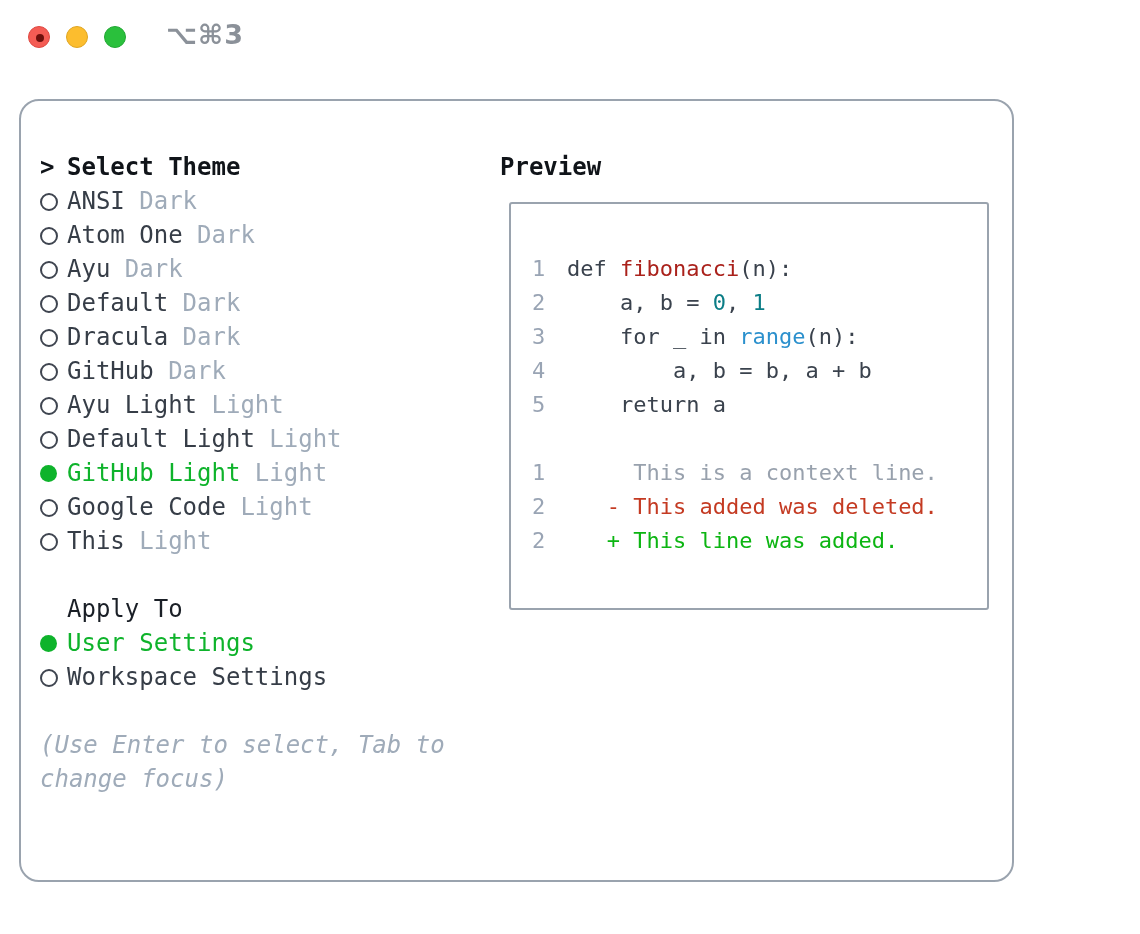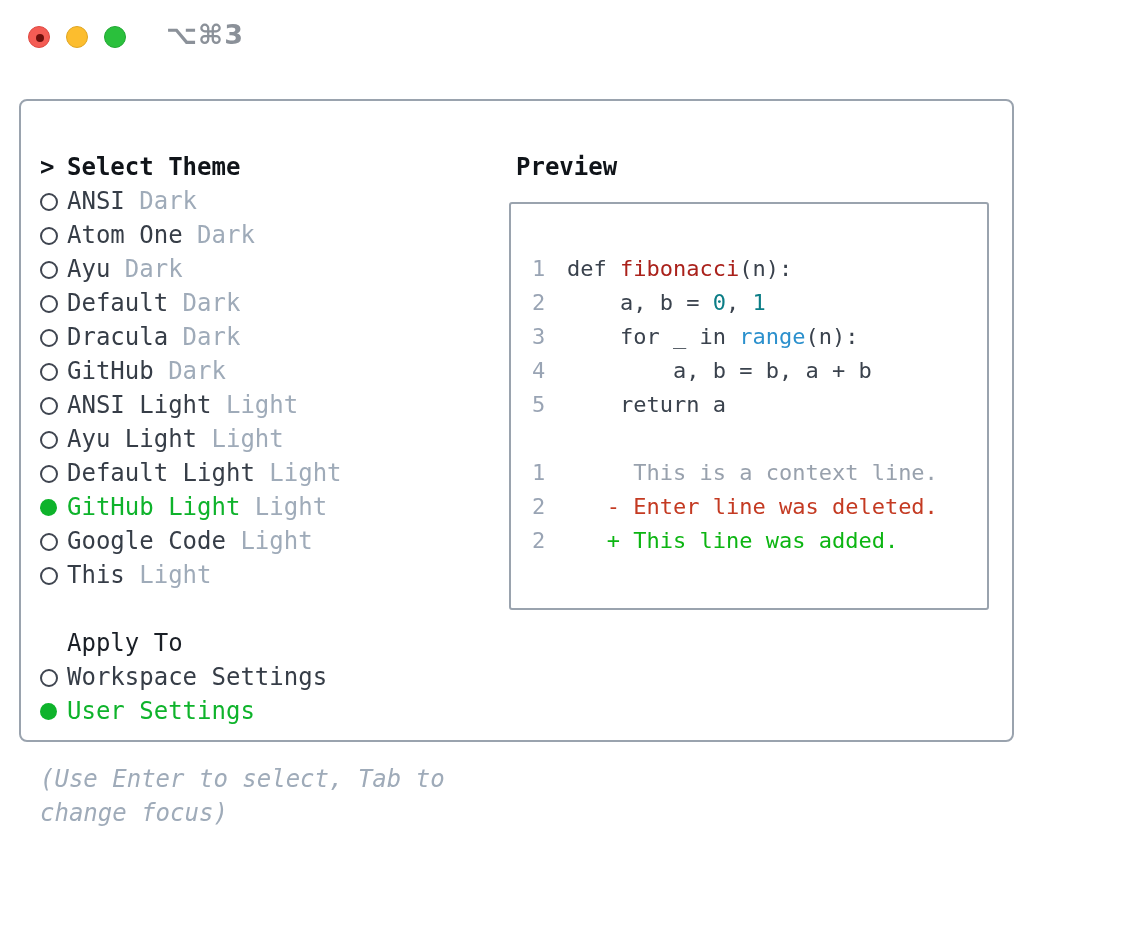--- a/index.html
+++ b/index.html
@@ -25,38 +25,38 @@
   
   .titlebar{position:absolute;left:0;top:0;width:100%;height:74px;}
   .light{position:absolute;top:26px;width:22px;height:22px;border-radius:50%;box-sizing:border-box;}
   .light.red{left:28px;background:#f45c54;border:1px solid #df4942;}
   .light.red .dot{position:absolute;left:7px;top:7px;width:8px;height:8px;border-radius:50%;background:#6e100c;}
   .light.yellow{left:66px;background:#fcbd2e;border:1px solid #e0a623;}
   .light.green{left:104px;background:#2ac03c;border:1px solid #22a834;}
   .shortcut{position:absolute;left:166px;top:19px;font-size:27px;font-weight:bold;color:var(--shortcut-gray);font-family:"DejaVu Sans","DejaVu Sans Mono",sans-serif;letter-spacing:1px;}
 
   
-  .panel{position:absolute;left:19px;top:99px;width:995px;height:643px;box-sizing:border-box;border:2px solid var(--border);border-radius:8px;background:#ffffff;}
+  .panel{position:absolute;left:19px;top:99px;width:995px;height:783px;box-sizing:border-box;border:2px solid var(--border);border-radius:20px;background:#ffffff;}
 
   
   .left{position:absolute;left:19px;top:49px;}
   .row{height:34px;line-height:34px;white-space:pre;font-size:24px;color:var(--text-dark);}
   .marker{display:inline-block;width:27px;vertical-align:top;}
   .prompt{font-weight:bold;color:var(--text-header);}
   .picker-title,.apply-title{font-weight:bold;color:var(--text-header);}
   .apply-title{font-weight:normal;color:#1a1f26;text-align:center;}
   .radio{display:inline-block;width:14px;height:14px;border-radius:50%;border:2.5px solid #3f4550;box-sizing:content-box;margin-bottom:1px;vertical-align:middle;}
   .radio.on{width:17px;height:17px;border:none;background:var(--green);}
   .tname{color:var(--text-dark);}
   .tname.sel{color:var(--green);}
   .tvariant{color:var(--text-muted);}
   .hint-row{color:var(--text-muted);font-style:italic;}
 
   
-  .preview-title{position:absolute;left:479px;top:49px;height:34px;line-height:34px;font-size:24px;font-weight:bold;color:var(--text-header);white-space:pre;margin-left:16px;}
+  .preview-title{position:absolute;left:479px;top:49px;height:34px;line-height:34px;font-size:24px;font-weight:bold;color:var(--text-header);white-space:pre;}
   .preview-box{position:absolute;left:488px;top:101px;width:480px;height:408px;box-sizing:border-box;border:2px solid var(--border);border-radius:3px;background:#ffffff;overflow:hidden;}
   .pcontent{padding:48px 0 0 21px;}
   .pline{height:34px;line-height:34px;white-space:pre;font-size:22px;}
   .ln{display:inline-block;width:35px;color:var(--lineno);}
   .seg-code{color:var(--code);margin-top:7px;}
   .seg-func{color:var(--func-red);}
   .seg-num{color:var(--num-teal);}
   .seg-builtin{color:var(--builtin-blue);}
   .seg-context{color:var(--context-gray);}
   .seg-deleted{color:var(--del-red);}
@@ -81,53 +81,52 @@
     <div class="left">
       <div class="row"><span class="marker prompt">&gt;</span><span class="picker-title">Select Theme</span></div>
 
       <div>
           <div class="row"><span class="marker"><i class="radio"></i></span><span class="tname">ANSI </span><span class="tvariant">Dark</span></div>
           <div class="row"><span class="marker"><i class="radio"></i></span><span class="tname">Atom One </span><span class="tvariant">Dark</span></div>
           <div class="row"><span class="marker"><i class="radio"></i></span><span class="tname">Ayu </span><span class="tvariant">Dark</span></div>
           <div class="row"><span class="marker"><i class="radio"></i></span><span class="tname">Default </span><span class="tvariant">Dark</span></div>
           <div class="row"><span class="marker"><i class="radio"></i></span><span class="tname">Dracula </span><span class="tvariant">Dark</span></div>
           <div class="row"><span class="marker"><i class="radio"></i></span><span class="tname">GitHub </span><span class="tvariant">Dark</span></div>
-          <div class="row"><span class="marker"><i class="radio"></i></span><span class="tname">ANSI Light </span><span class="tvariant">Light</span></div>
           <div class="row"><span class="marker"><i class="radio"></i></span><span class="tname">Ayu Light </span><span class="tvariant">Light</span></div>
           <div class="row"><span class="marker"><i class="radio"></i></span><span class="tname">Default Light </span><span class="tvariant">Light</span></div>
           <div class="row"><span class="marker"><i class="radio on"></i></span><span class="tname sel">GitHub Light </span><span class="tvariant">Light</span></div>
           <div class="row"><span class="marker"><i class="radio"></i></span><span class="tname">Google Code </span><span class="tvariant">Light</span></div>
           <div class="row"><span class="marker"><i class="radio"></i></span><span class="tname">This </span><span class="tvariant">Light</span></div>
         </div>
 
       <div class="row"></div>
 
       <div class="row"><span class="marker"></span><span class="apply-title">Apply To</span></div>
 
       <div>
+          <div class="row"><span class="marker"><i class="radio on"></i></span><span class="tname sel">User Settings</span></div>
           <div class="row"><span class="marker"><i class="radio"></i></span><span class="tname">Workspace Settings</span></div>
-          <div class="row"><span class="marker"><i class="radio on"></i></span><span class="tname sel">User Settings</span></div>
         </div>
 
       <div class="row"></div>
 
       <div class="row hint-row">(Use Enter to select, Tab to</div>
       <div class="row hint-row">change focus)</div>
     </div>
 
     <div class="preview-title">Preview</div>
 
     <div class="preview-box">
       <div class="pcontent">
           <div class="pline"><span class="ln">1</span><span class="seg-code">def </span><span class="seg-func">fibonacci</span><span class="seg-code">(n):</span></div>
           <div class="pline"><span class="ln">2</span><span class="seg-code">    a, b = </span><span class="seg-num">0</span><span class="seg-code">, </span><span class="seg-num">1</span></div>
           <div class="pline"><span class="ln">3</span><span class="seg-code">    for _ in </span><span class="seg-builtin">range</span><span class="seg-code">(n):</span></div>
           <div class="pline"><span class="ln">4</span><span class="seg-code">        a, b = b, a + b</span></div>
           <div class="pline"><span class="ln">5</span><span class="seg-code">    return a</span></div>
           <div class="pline"><span class="ln"></span></div>
           <div class="pline"><span class="ln">1</span><span class="seg-context">     This is a context line.</span></div>
-          <div class="pline"><span class="ln">2</span><span class="seg-deleted">   - Enter line was deleted.</span></div>
+          <div class="pline"><span class="ln">2</span><span class="seg-deleted">   - This added was deleted.</span></div>
           <div class="pline"><span class="ln">2</span><span class="seg-added">   + This line was added.</span></div>
         </div>
     </div>
 
   </div>
 </div>
 
 </body></html>

